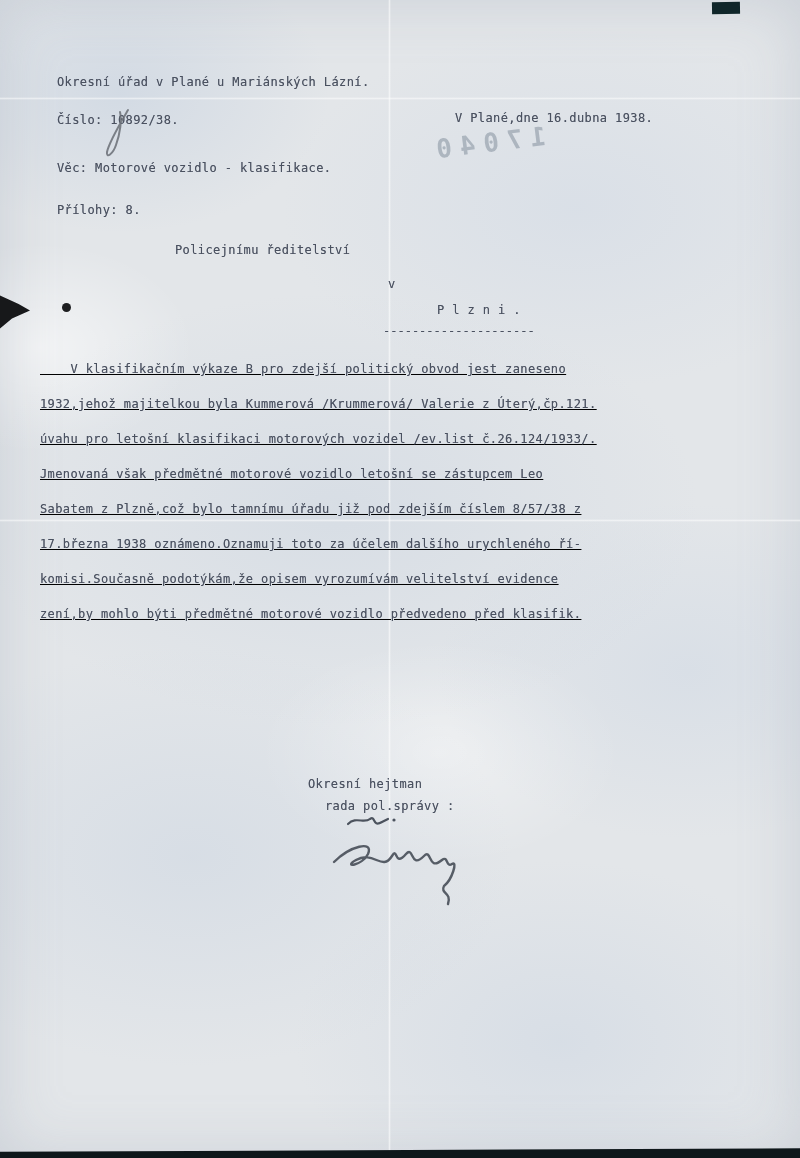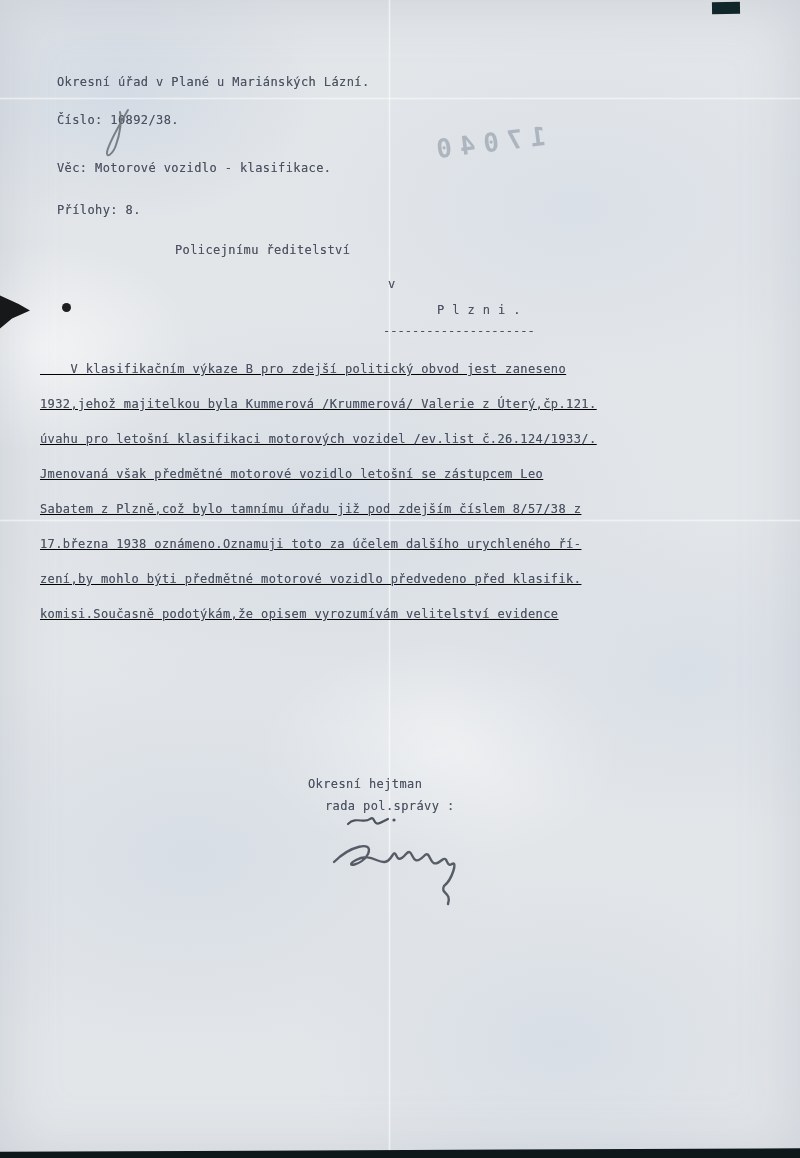--- a/index.html
+++ b/index.html
@@ -67,20 +67,21 @@
 <div class="page">
 
   <div class="crease v" style="left:388px"></div>
   <div class="crease h" style="top:519px"></div>
   <div class="crease h" style="top:97px"></div>
 
   <div class="type" style="left:57px;top:72px">Okresní úřad v Plané u Mariánských Lázní.</div>
 
   <div class="type" style="left:57px;top:110px">Číslo: 10892/38.</div>
 
+  <div class="type" style="left:455px;top:108px">V Plané,dne 16.dubna 1938.</div>
 
   <div class="bleed-stamp">17040</div>
 
   <svg class="mark" style="left:100px;top:106px" width="40" height="60" viewBox="0 0 40 60">
     <path d="M28 4 C 21 16, 9 36, 7 46 C 6 53, 13 48, 16 39 C 20 28, 22 14, 20 6" fill="none" stroke="#6a6f75" stroke-width="2" stroke-linecap="round" opacity=".85"></path>
   </svg>
 
   <div class="type" style="left:57px;top:158px">Věc: Motorové vozidlo - klasifikace.</div>
 
   <div class="type" style="left:57px;top:200px">Přílohy: 8.</div>
@@ -90,22 +91,22 @@
   <div class="type" style="left:437px;top:300px">P l z n i .</div>
   <div class="type" style="left:383px;top:321px;letter-spacing:0">---------------------</div>
 
   <div class="body-block">
     <div class="type">    V klasifikačním výkaze B pro zdejší politický obvod jest zaneseno</div>
     <div class="type">1932,jehož majitelkou byla Kummerová /Krummerová/ Valerie z Úterý,čp.121.</div>
     <div class="type">úvahu pro letošní klasifikaci motorových vozidel /ev.list č.26.124/1933/.</div>
     <div class="type">Jmenovaná však předmětné motorové vozidlo letošní se zástupcem Leo</div>
     <div class="type">Sabatem z Plzně,což bylo tamnímu úřadu již pod zdejším číslem 8/57/38 z</div>
     <div class="type">17.března 1938 oznámeno.Oznamuji toto za účelem dalšího urychleného ří-</div>
+    <div class="type">komisi.Současně podotýkám,že opisem vyrozumívám velitelství evidence</div>
     <div class="type">zení,by mohlo býti předmětné motorové vozidlo předvedeno před klasifik.</div>
-    <div class="type">komisi.Současně podotýkám,že opisem vyrozumívám velitelství evidence</div>
   </div>
 
   <div class="type" style="left:308px;top:774px">Okresní hejtman</div>
   <div class="type" style="left:325px;top:796px">rada pol.správy :</div>
 
   <svg class="mark" style="left:330px;top:810px" width="150" height="110" viewBox="0 0 150 110">
 
     <path d="M18 14 C 26 6, 34 14, 40 9 C 46 5, 42 18, 52 12 L 58 9" fill="none" stroke="#4c535e" stroke-width="2.2" stroke-linecap="round"></path>
     <circle cx="64" cy="10" r="1.6" fill="#4c535e"></circle>
 

